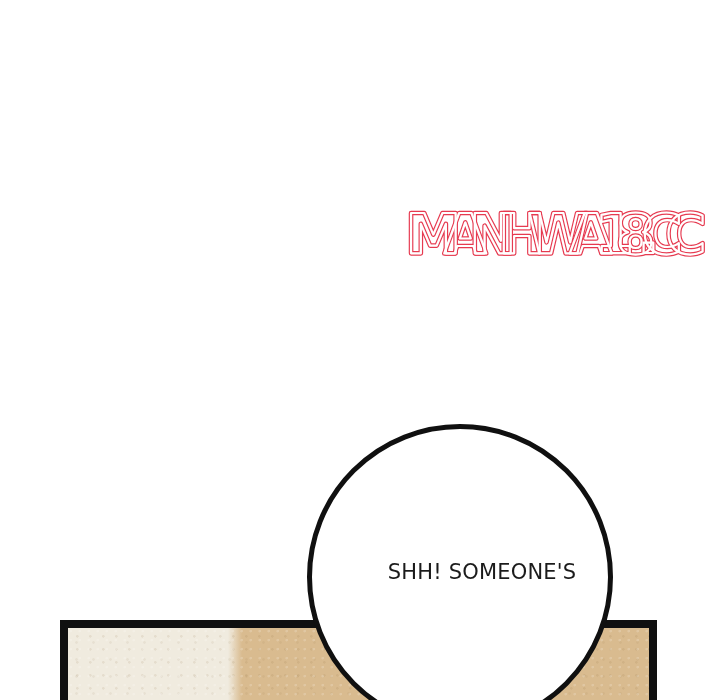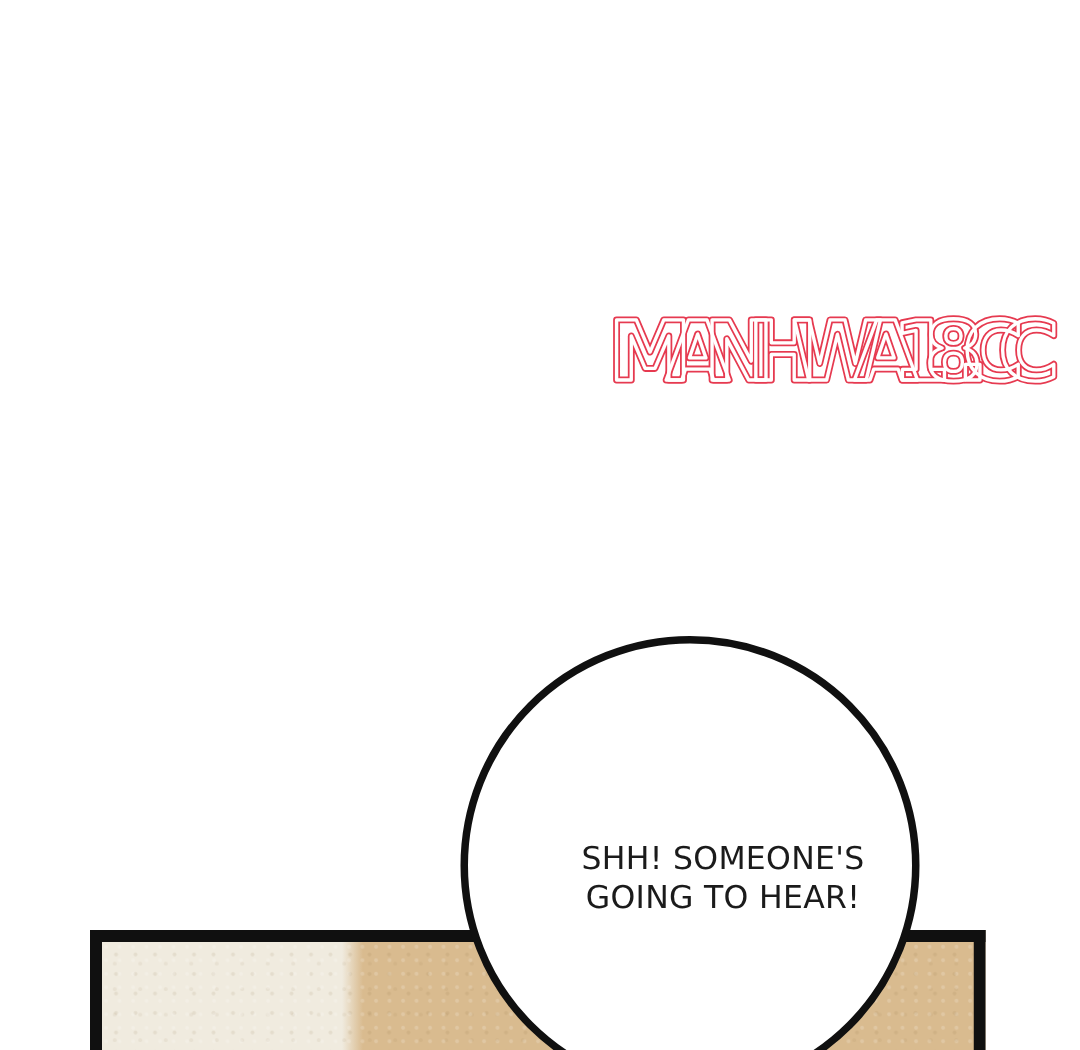--- a/index.html
+++ b/index.html
@@ -108,15 +108,14 @@
 <div class="panel">
   <div class="panel-inner">
     <div class="wall-left"></div>
     <div class="wall-right"></div>
   </div>
 </div>
 
 <div class="bubble">
   <div class="bubble-text">
     <div>SHH! SOMEONE'S</div>
-    <div>GOING TO HEAR!</div>
   </div>
 </div>
 
 </body></html>

